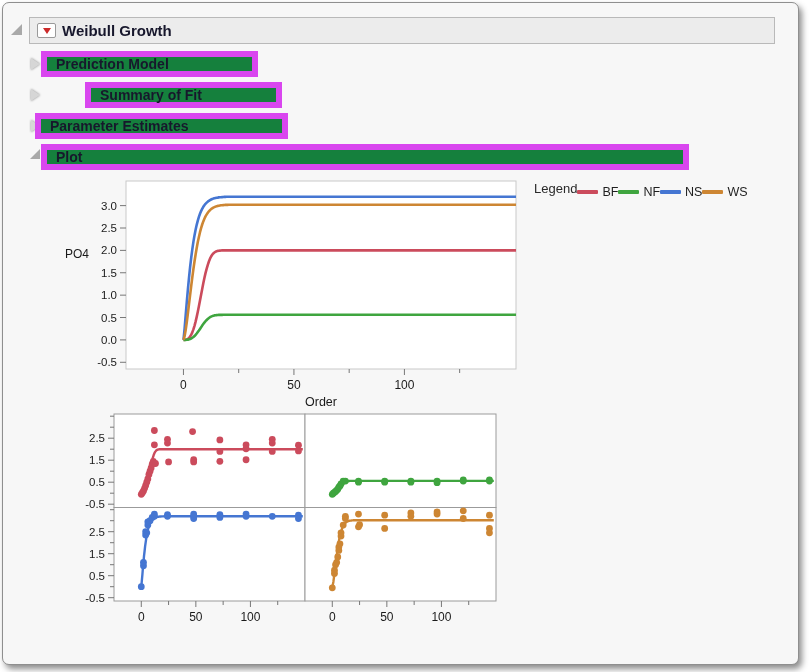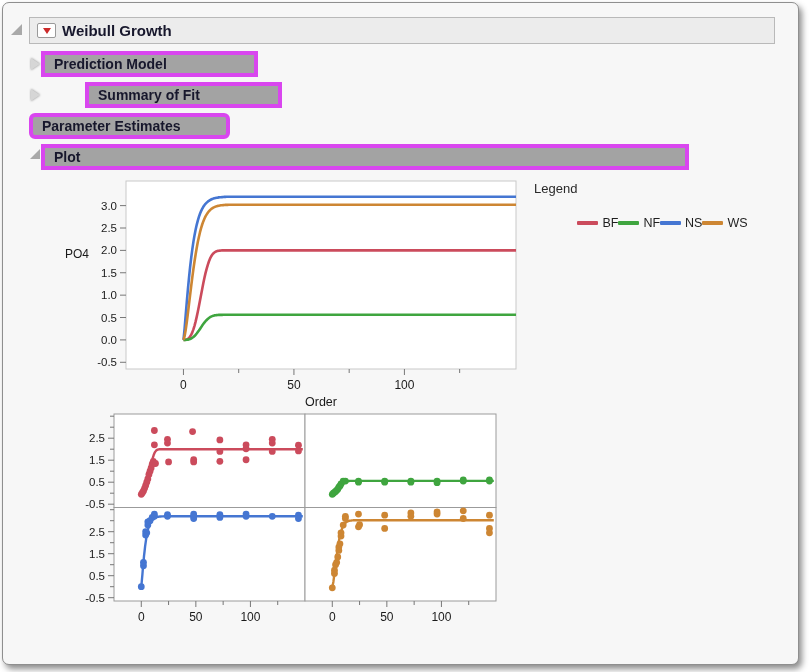--- a/index.html
+++ b/index.html
@@ -5,35 +5,35 @@
   html,body{margin:0;padding:0;background:#ffffff;font-family:"Liberation Sans","DejaVu Sans",sans-serif;}
   #stage{position:relative;width:811px;height:672px;background:#ffffff;overflow:hidden;padding-left:24px;}
   .window{position:absolute;left:2px;top:2px;width:795px;height:661px;background:#f7f7f7;
           border:1px solid #8f8f8f;border-radius:7px;box-shadow:3px 4px 6px rgba(0,0,0,0.45);}
   
   .disc{position:absolute;width:0;height:0;cursor:pointer;}
   .disc-exp{border-left:11px solid transparent;border-bottom:11px solid #a9a9a9;}
   .disc-col{width:0;height:0;border-top:6px solid transparent;border-bottom:6px solid transparent;
             border-left:9px solid #d6d6d6;filter:drop-shadow(0 0 1px #8a8a8a);cursor:pointer;}
   
-  .hbar{position:absolute;height:26px;background:#a3a3a3;border:4px solid #d946ef;
+  .hbar{position:absolute;height:26px;background:#15803d;border:6px solid #d946ef;
         display:flex;align-items:center;box-sizing:border-box;cursor:pointer;}
   .hbar .lbl{font-weight:bold;font-size:14px;color:#17172c;padding-left:9px;white-space:nowrap;}
   .title-bar{position:absolute;height:27px;background:#ececec;border:1px solid #b9b9b9;
              display:flex;align-items:center;box-sizing:border-box;}
   .menu-btn{width:17px;height:13px;background:#ffffff;border:1px solid #9a9a9a;border-radius:2px;
             margin-left:7px;display:flex;align-items:center;justify-content:center;cursor:pointer;}
   .menu-btn .tri{width:0;height:0;border-left:4px solid transparent;border-right:4px solid transparent;
                  border-top:6px solid #cc2a2a;}
   .title-text{font-weight:bold;font-size:15px;color:#17172c;margin-left:6px;}
   .axis-label{position:absolute;font-size:12px;color:#1a1a1a;}
   
   .legend{position:absolute;display:flex;flex-direction:row;}
   .legend-title{font-size:13px;color:#2a2a2a;margin-bottom:8px;}
-  .legend-item{display:flex;align-items:center;height:22px;cursor:pointer;margin-top:31px;}
+  .legend-item{display:flex;align-items:center;height:22px;cursor:pointer;}
   .legend-swatch{width:21px;height:4px;border-radius:1px;margin-right:4px;}
   .legend-label{font-size:12.5px;color:#1f1f1f;}
   svg{position:absolute;}
   svg text{font-family:"Liberation Sans","DejaVu Sans",sans-serif;}
 </style>
 </head>
 <body>
 
 <div id="stage">
   <div class="window">
@@ -50,21 +50,21 @@
     <div class="hbar" style="left:38px;top:48px;width:217px;">
       <span class="lbl">Prediction Model</span>
     </div>
 
     <div class="disc-col" style="position:absolute;left:28px;top:86px;"></div>
     <div class="hbar" style="left:38px;top:79px;width:197px;margin-left:44px;">
       <span class="lbl">Summary of Fit</span>
     </div>
 
     <div class="disc-col" style="position:absolute;left:28px;top:117px;"></div>
-    <div class="hbar" style="left:26px;top:110px;width:201px;border-radius:6px;">
+    <div class="hbar" style="left:32px;top:110px;width:253px;">
       <span class="lbl">Parameter Estimates</span>
     </div>
 
     <div class="disc disc-exp" style="left:27px;top:146px;border-left-width:10px;border-bottom-width:10px;"></div>
     <div class="hbar" style="left:38px;top:141px;width:648px;">
       <span class="lbl">Plot</span>
     </div>
 
     <span class="axis-label" style="left:62px;top:244px;">PO4</span>
     <svg id="main-chart" width="450" height="240" style="left:83px;top:170px;">

